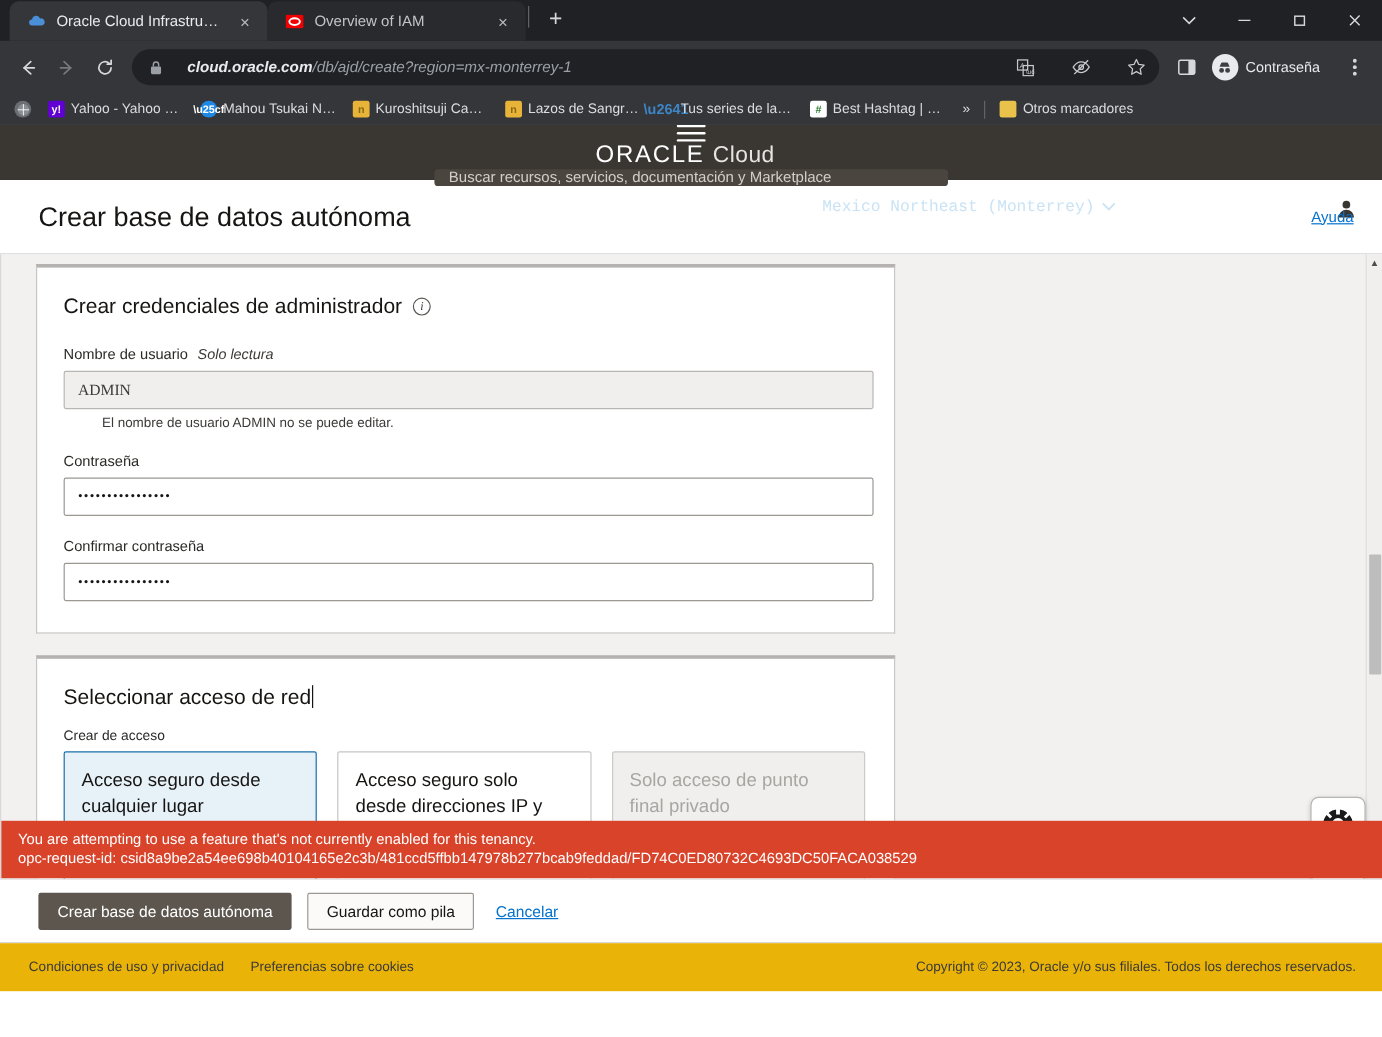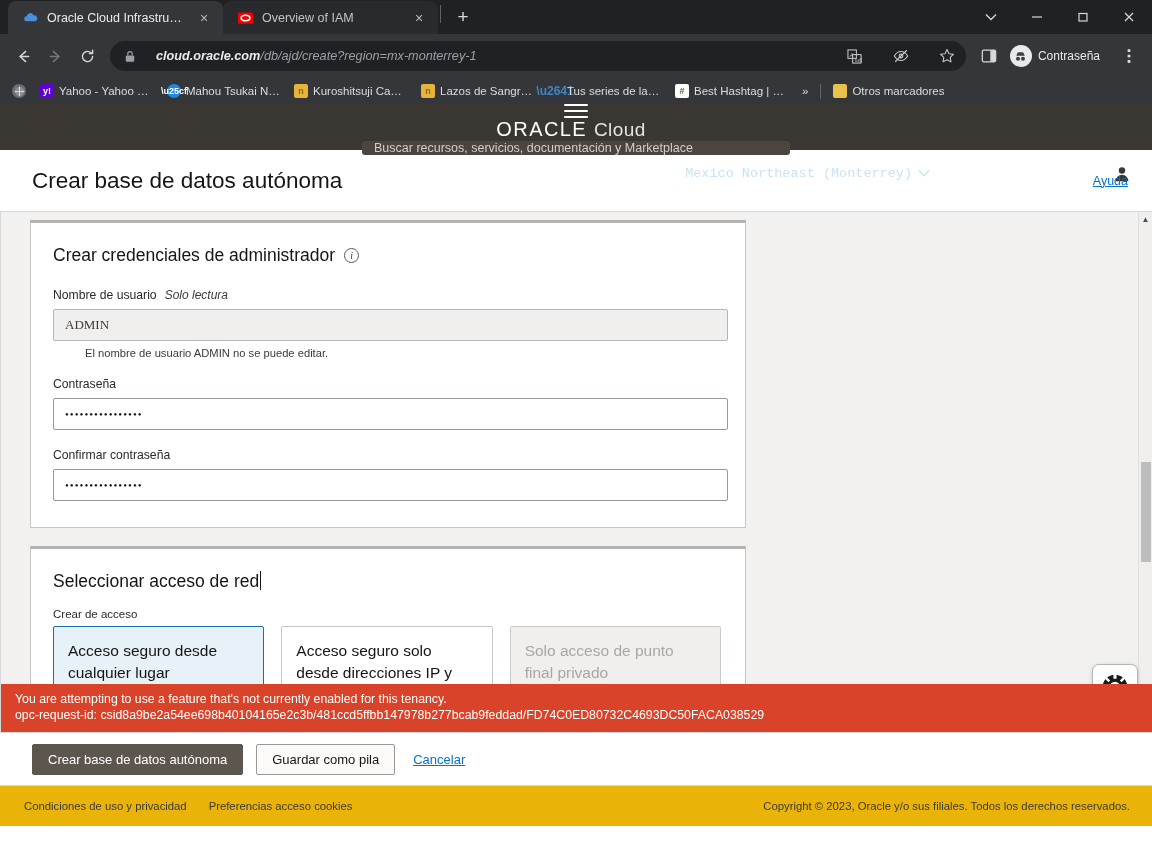--- a/index.html
+++ b/index.html
@@ -483,16 +483,16 @@
 
 <div class="actions">
   <div class="btn-primary">Crear base de datos autónoma</div>
   <div class="btn-secondary">Guardar como pila</div>
   <a class="btn-link">Cancelar</a>
 </div>
 
 <div class="footer">
   <div class="fl">
     <span>Condiciones de uso y privacidad</span>
-    <span>Preferencias acceso cookies</span>
+    <span>Preferencias sobre cookies</span>
   </div>
   <div class="fr">Copyright © 2023, Oracle y/o sus filiales. Todos los derechos reservados.</div>
 </div>
 
 </body></html>

